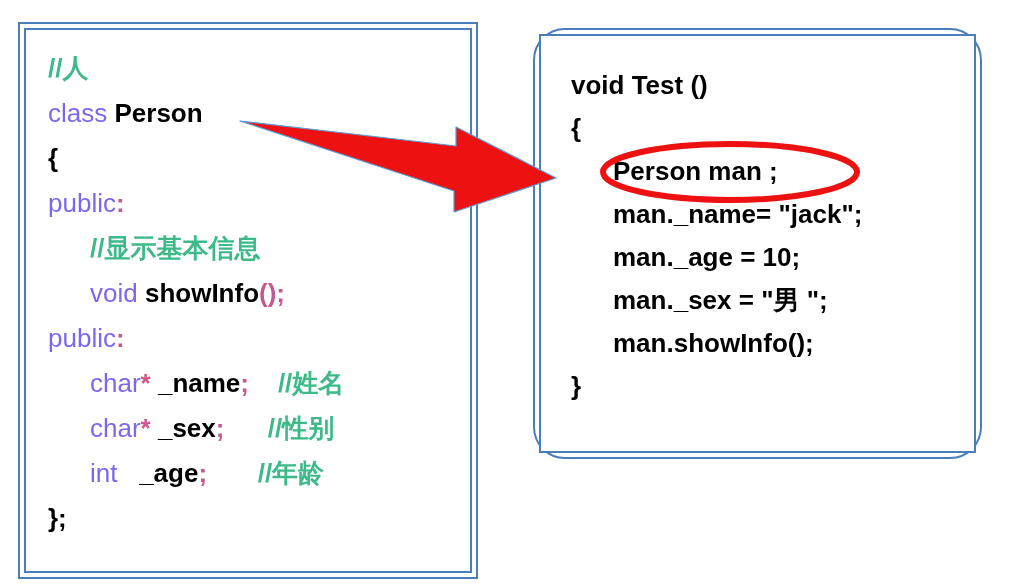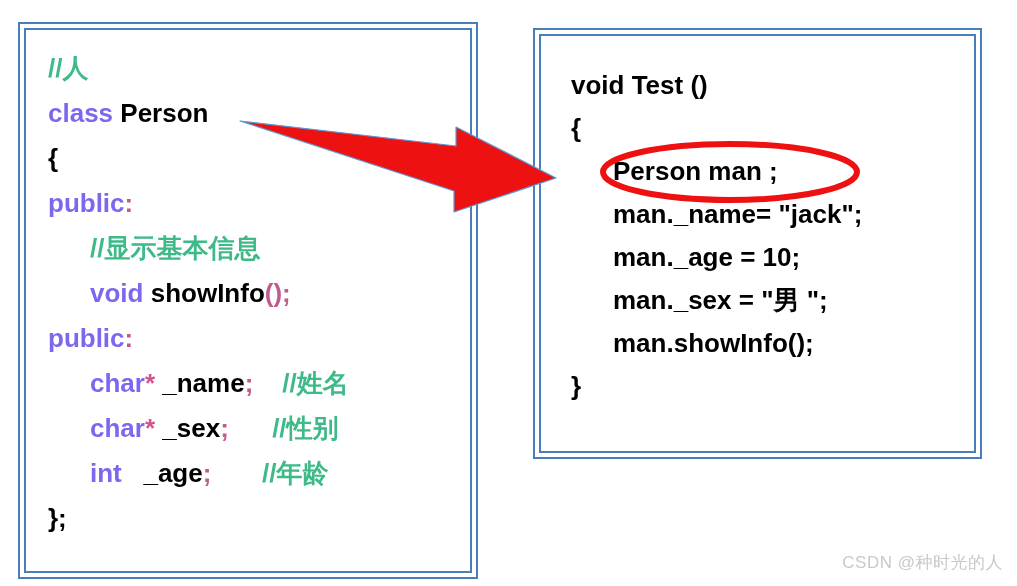--- a/index.html
+++ b/index.html
@@ -27,40 +27,40 @@
   .panel-inner {
     box-sizing: border-box;
     width: 100%;
     height: 100%;
     border: 2px solid #4a7ebb;
     background: #ffffff;
     position: relative;
   }
 
   #panel-left  { left: 18px;  top: 22px; width: 460px; height: 557px; }
-  #panel-right { left: 533px; top: 28px; width: 449px; height: 431px; }
+  #panel-right { left: 533px; top: 28px; width: 449px; height: 431px; border-radius: 32px; }
 
   .code {
     position: absolute;
     left: 0; top: 0;
     padding: 14px 18px;
     white-space: pre;
     font-family: "Liberation Sans", "DejaVu Sans", sans-serif;
     font-size: 26px;
     font-weight: bold;
     color: #000000;
   }
   #panel-left .code  { padding: 16px 22px; line-height: 45px; }
   #panel-right .code { padding: 28px 30px; line-height: 43px; }
 
   .line { display: block; height: 45px; }
   #panel-right .line { height: 43px; }
 
   
-  .kw      { color: #7b68ee; font-weight: bold; text-align: center; }
+  .kw      { color: #7b68ee; font-weight: normal; text-align: center; }
   .cmt     { color: #3dba87; font-weight: bold; font-style: normal; }
   .ident   { color: #000000; font-weight: bold; text-align: right; }
   .punc    { color: #c05a8f; font-weight: bold; }
   .star    { color: #d2548a; font-weight: bold; }
   .plain   { color: #000000; font-weight: bold; }
 
   .ind1 { padding-left: 42px; }
 
   
   #annotations {
@@ -100,15 +100,14 @@
     </div>
   </div>
 
   <svg id="annotations" viewBox="0 0 1017 586">
 
     <polygon id="arrow-shape" points="240,121 456,146 456,127 556,178 454,212 454,191" fill="#ee1111" stroke="#5b9bd5" stroke-width="1.2" stroke-linejoin="round"></polygon>
 
     <ellipse id="ellipse-shape" cx="730" cy="172" rx="127" ry="28" fill="none" stroke="#ee1111" stroke-width="6"></ellipse>
   </svg>
 
-  <div id="watermark">CSDN @种时光的人</div>
 
 </div>
 
 </body></html>

